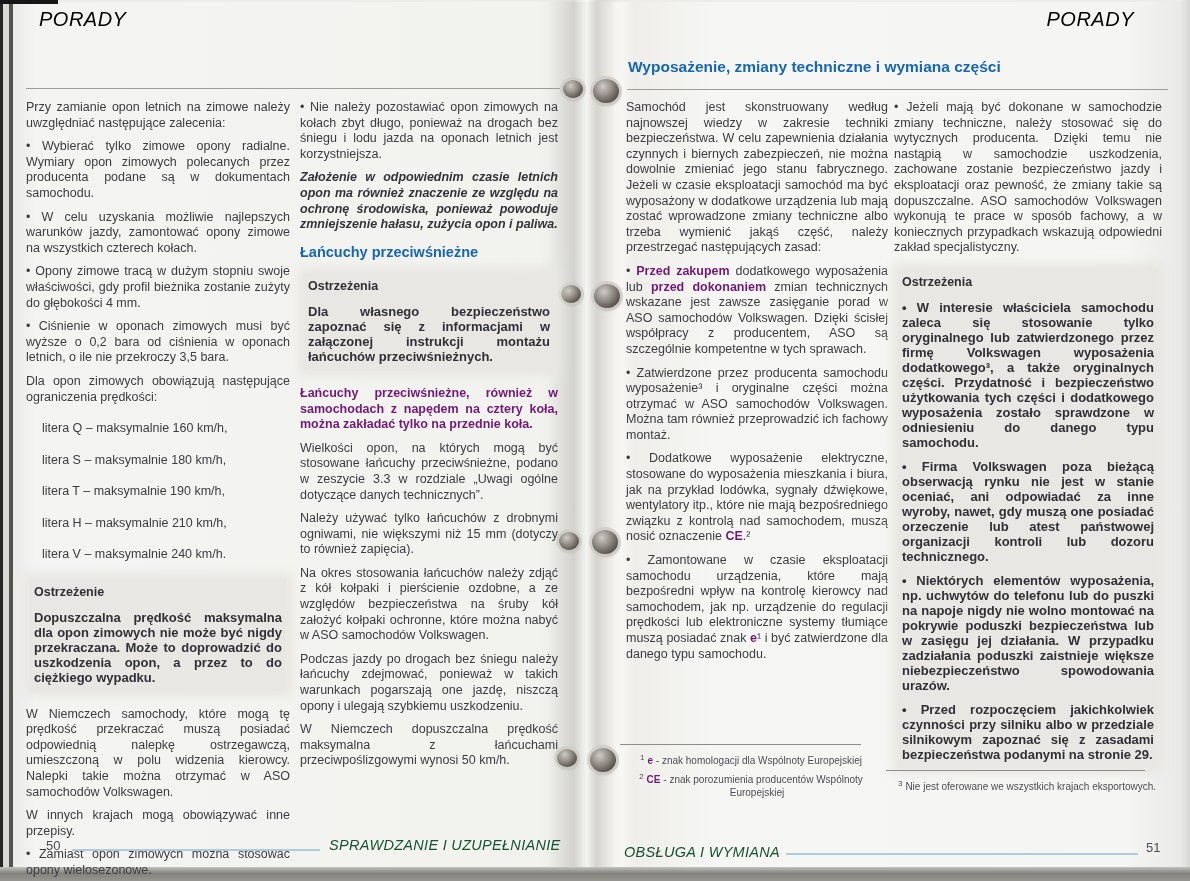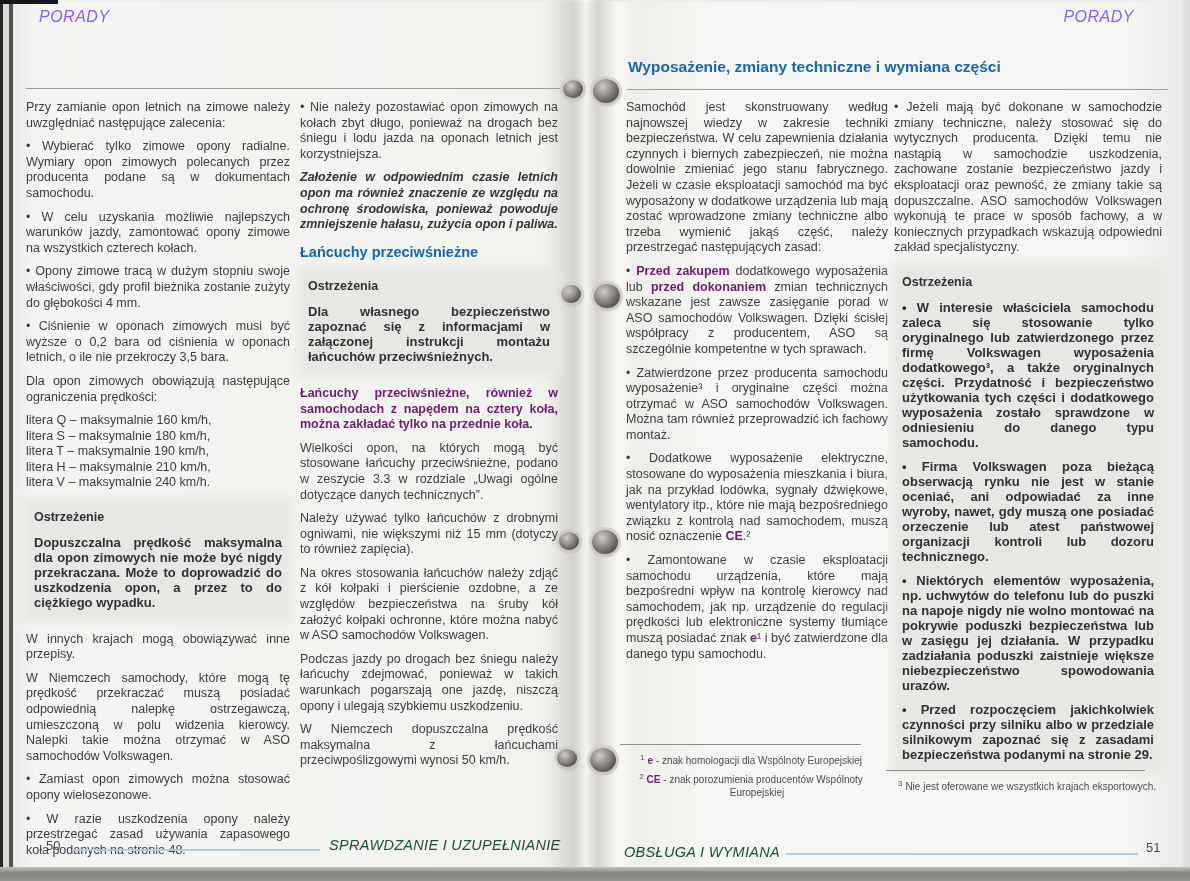--- a/index.html
+++ b/index.html
@@ -20,39 +20,39 @@
         background:linear-gradient(to bottom,#c2c2c0,#82817d 45%,#96958f);}
   .rightshade{position:absolute;right:0;top:0;width:10px;height:867px;
         background:linear-gradient(to left,#d7d7d5,rgba(245,245,243,0));}
   
   .ring{position:absolute;border-radius:50%;
         background:radial-gradient(circle at 38% 32%,#cfcbc5 0%,#8a847d 45%,#4e4942 80%,#3a3631 100%);
         box-shadow:0 0 0 3px rgba(207,204,198,0.85),1px 2px 3px rgba(0,0,0,0.35);}
   .ringL{width:20px;height:18px;}
   .ringR{width:26px;height:24px;}
   
-  .runhead{position:absolute;top:8px;font-size:16px;font-style:italic;color:#8b5cf6;letter-spacing:0.5px;}
+  .runhead{position:absolute;top:8px;font-size:20px;font-style:italic;color:#000000;letter-spacing:0.5px;}
   #runhead-left{left:39px;}
   #runhead-right{right:56px;}
   .rule{position:absolute;height:1px;background:#9d9d9b;}
   #rule-left{left:26px;top:88px;width:534px;}
   #rule-right{left:627px;top:89px;width:541px;}
   #right-title{position:absolute;left:628px;top:58px;font-size:15.5px;font-weight:bold;color:#1766b0;}
   
   .col{position:absolute;top:100px;font-size:12.5px;line-height:15.6px;color:#3c3c41;text-align:justify;}
   #lcol1{left:26px;width:264px;}
   #lcol2{left:300px;width:258px;}
   #rcol1{left:626px;width:262px;}
   #rcol2{left:894px;width:268px;}
   .para{margin:0 0 8px;}
   .b,.para.bold{font-weight:bold;color:#701a75;}
   .para.eco{font-weight:bold;font-style:italic;color:#33333a;}
   .para.heading{color:#1766b0;font-weight:bold;font-size:14.5px;text-align:left;margin:12px 0 10px;}
   .linelist{margin:0 0 8px;text-align:left;}
-  .lineitem{margin:0;}
+  .lineitem{margin:16px;}
   .warnbox{background:#e8e7e3;box-shadow:0 0 10px 6px #e8e7e3;margin:13px 4px 16px;padding:4px 4px;}
   .warntitle{font-weight:bold;color:#303036;margin:2px 0 9px;text-align:left;}
   .warnpara{font-weight:bold;color:#303036;font-size:13px;line-height:15px;margin:0 0 9px;text-align:justify;}
   .warnpara:last-child{margin-bottom:2px;}
   
   .fnblock{position:absolute;font-size:10px;line-height:13px;color:#4c4c55;text-align:center;}
   #fnblock-1{left:620px;top:744px;width:262px;}
   #fnblock-2{left:886px;top:770px;width:282px;}
   .fnrule{height:1px;background:#8d8d8b;margin:0 0 6px;width:92%;}
   .footnote{margin:0 0 3px;padding-left:12px;text-indent:-12px;}
@@ -109,22 +109,22 @@
         <div class="lineitem">litera Q – maksymalnie 160 km/h,</div>
         <div class="lineitem">litera S – maksymalnie 180 km/h,</div>
         <div class="lineitem">litera T – maksymalnie 190 km/h,</div>
         <div class="lineitem">litera H – maksymalnie 210 km/h,</div>
         <div class="lineitem">litera V – maksymalnie 240 km/h.</div>
       </div>
       <div class="warnbox">
         <p class="warntitle">Ostrzeżenie</p>
         <p class="warnpara">Dopuszczalna prędkość maksymalna dla opon zimowych nie może być nigdy przekraczana. Może to doprowadzić do uszkodzenia opon, a przez to do ciężkiego wypadku.</p>
       </div>
+      <p class="para normal">W Niemczech samochody, które mogą tę prędkość przekraczać muszą posiadać odpowiednią nalepkę ostrzegawczą, umieszczoną w polu widzenia kierowcy. Nalepki takie można otrzymać w ASO samochodów Volkswagen.</p>
       <p class="para normal">W innych krajach mogą obowiązywać inne przepisy.</p>
-      <p class="para normal">W Niemczech samochody, które mogą tę prędkość przekraczać muszą posiadać odpowiednią nalepkę ostrzegawczą, umieszczoną w polu widzenia kierowcy. Nalepki takie można otrzymać w ASO samochodów Volkswagen.</p>
       <p class="para bullet">• Zamiast opon zimowych można stosować opony wielosezonowe.</p>
       <p class="para bullet">• W razie uszkodzenia opony należy przestrzegać zasad używania zapasowego koła podanych na stronie 48.</p>
     </div>
   <div class="col" id="lcol2">
       <p class="para bullet">• Nie należy pozostawiać opon zimowych na kołach zbyt długo, ponieważ na drogach bez śniegu i lodu jazda na oponach letnich jest korzystniejsza.</p>
       <p class="para eco">Założenie w odpowiednim czasie letnich opon ma również znaczenie ze względu na ochronę środowiska, ponieważ powoduje zmniejszenie hałasu, zużycia opon i paliwa.</p>
       <p class="para heading">Łańcuchy przeciwśnieżne</p>
       <div class="warnbox">
         <p class="warntitle">Ostrzeżenia</p>
         <p class="warnpara">Dla własnego bezpieczeństwo zapoznać się z informacjami w załączonej instrukcji montażu łańcuchów przeciwśnieżnych.</p>

